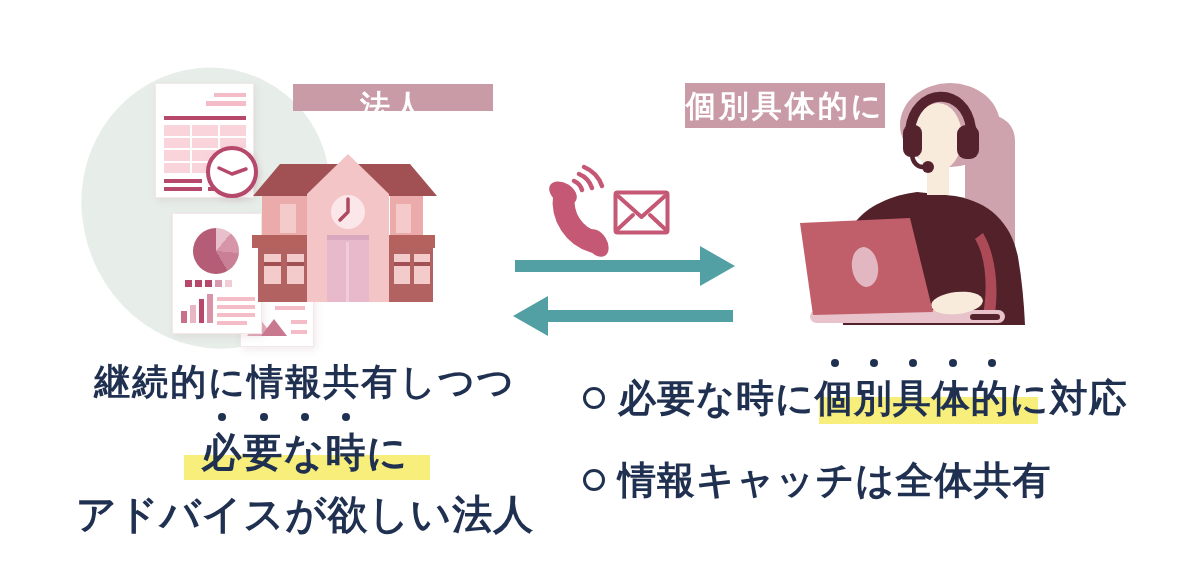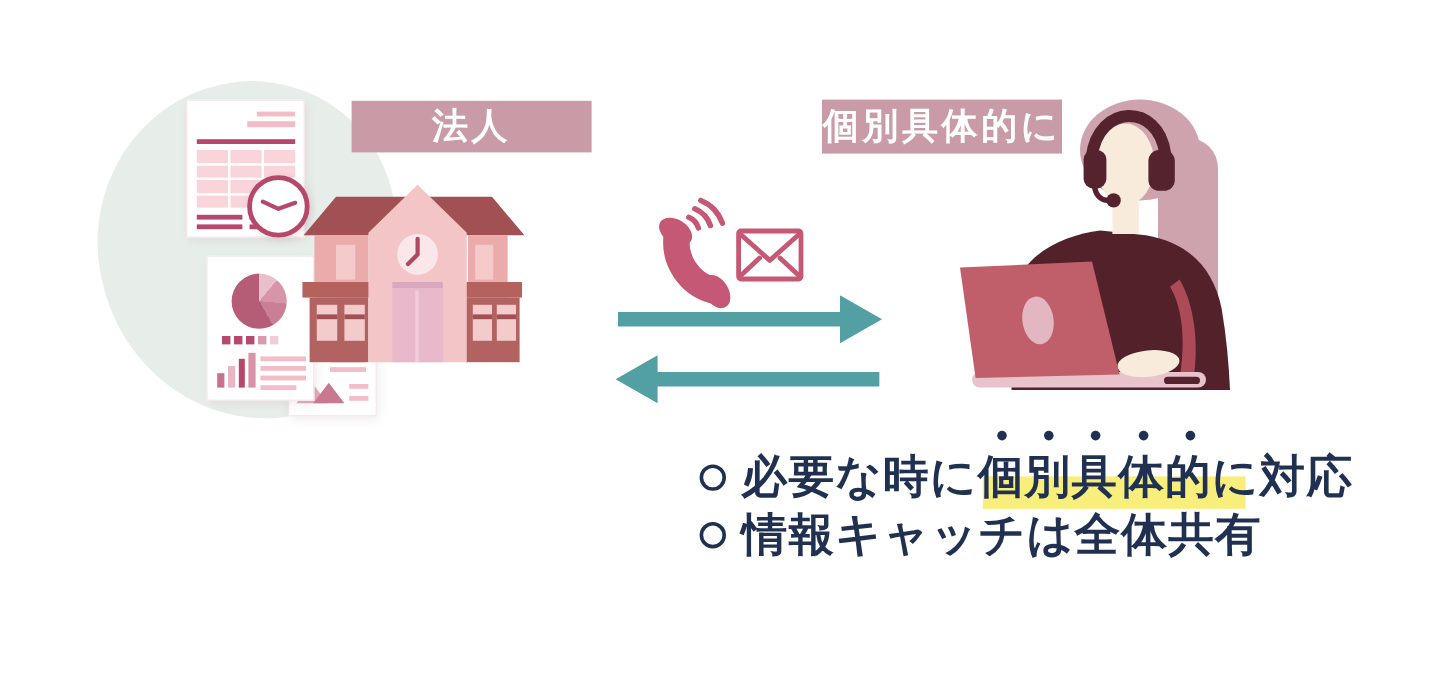--- a/index.html
+++ b/index.html
@@ -41,33 +41,33 @@
   .rlines{position:absolute;left:44px;top:83px;}
   .rlines i{display:block;height:4px;background:#f3bcc6;margin-bottom:4px;}
 
   
   .clock{left:206px;top:146px;width:52px;height:52px;border-radius:50%;background:#fff;
          border:4px solid #b5486b;box-sizing:border-box;box-shadow:2px 2px 6px rgba(180,140,150,.25);}
 
   
   .tag{width:200px;text-align:center;background:#c99ba7;color:#fff;font-weight:700;
        font-size:30px;letter-spacing:3px;}
-  .tag-left{left:293px;top:84px;height:43px;line-height:43px;}
+  .tag-left{left:293px;top:84px;height:27px;line-height:43px;}
   .tag-right{left:685px;top:83px;height:45px;line-height:45px;}
 
   
   .cap-left{left:55px;top:360px;width:500px;text-align:center;font-weight:700;}
   .cap1{font-size:36px;letter-spacing:2px;line-height:44px;}
   .cap2{margin-top:24px;font-size:40px;letter-spacing:1px;line-height:48px;position:relative;z-index:0;}
   .cap3{margin-top:14px;font-size:40px;letter-spacing:1px;line-height:48px;}
 
   .cap-right{left:583px;top:374px;width:600px;font-weight:700;}
   .bullet-row{display:flex;align-items:center;gap:13px;font-size:38px;letter-spacing:1px;
               line-height:48px;position:relative;z-index:0;}
-  .bullet-row + .bullet-row{}
+  .bullet-row + .bullet-row{margin-top:34px;}
   .bullet-circle{width:16px;height:16px;border:3px solid #1f3050;border-radius:50%;flex:none;}
 
   .em-wrap{position:relative;display:inline-block;}
   .hl{position:relative;}
   .hl::before{content:"";position:absolute;z-index:-1;background:#f8ee7b;}
   .hl-left::before{left:-18px;right:-22px;top:56%;bottom:-14%;}
   .hl-right::before{left:4px;right:12px;top:48%;bottom:-12%;}
   .dots{position:absolute;top:-15px;left:0;display:flex;justify-content:space-around;}
   .dots4{width:80%;}
   .dots5{width:84%;}
@@ -214,20 +214,35 @@
     </g>
     <rect x="25" y="235" width="195" height="13" rx="6.5" fill="#e9c3cb"></rect>
     <ellipse cx="172" cy="228" rx="26" ry="11" fill="#f8ebdb" transform="rotate(-6 172 228)"></ellipse>
     <g>
       <polygon points="15,148 125,143 148,237 28,240" fill="#c05f6a"></polygon>
       <ellipse cx="80" cy="192" rx="13" ry="20" fill="#e3b7c1" transform="rotate(-8 80 192)"></ellipse>
       <rect x="185" y="239" width="30" height="6" rx="3" fill="#55232d"></rect>
     </g>
   </svg>
 
+  <div class="abs cap-left">
+    <div class="cap1">継続的に情報共有しつつ</div>
+    <div class="cap2">
+      <span class="em-wrap">
+        <span class="dots dots4">
+          <i class="dot"></i>
+            <i class="dot"></i>
+            <i class="dot"></i>
+            <i class="dot"></i>
+        </span>
+        <span class="hl hl-left">必要な時に</span>
+      </span>
+    </div>
+    <div class="cap3">アドバイスが欲しい法人</div>
+  </div>
 
   <div class="abs cap-right">
     <div class="bullet-row">
       <span class="bullet-circle"></span>
       <span><span>必要な時に</span><span class="em-wrap"><span class="dots dots5">
               <i class="dot"></i>
               <i class="dot"></i>
               <i class="dot"></i>
               <i class="dot"></i>
               <i class="dot"></i>

